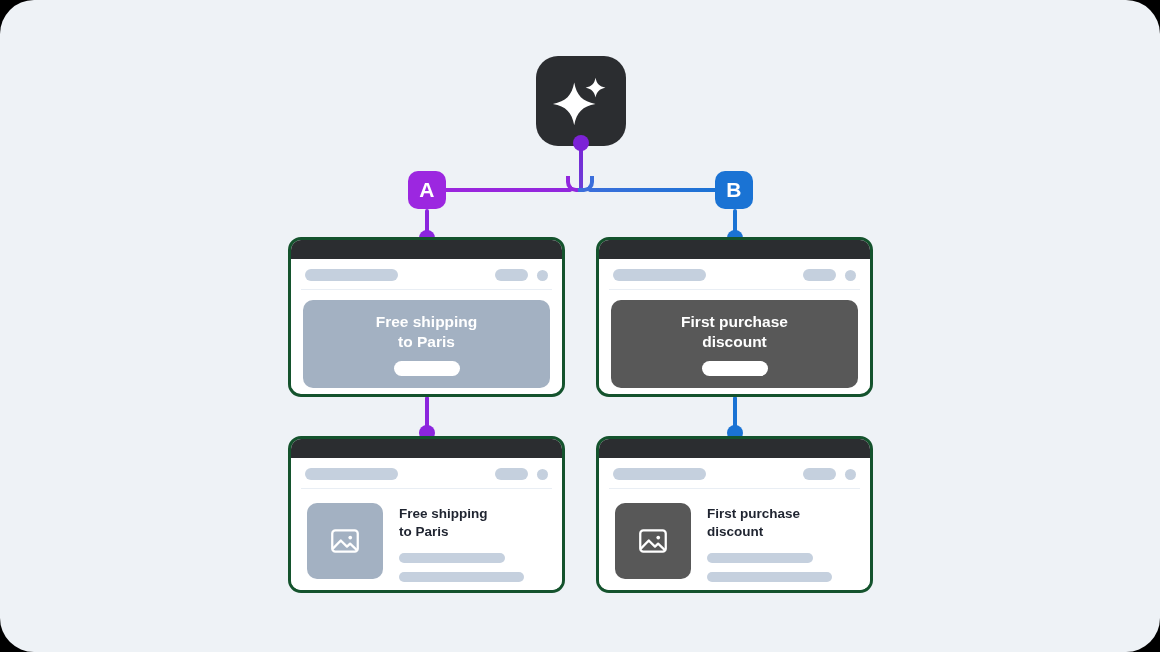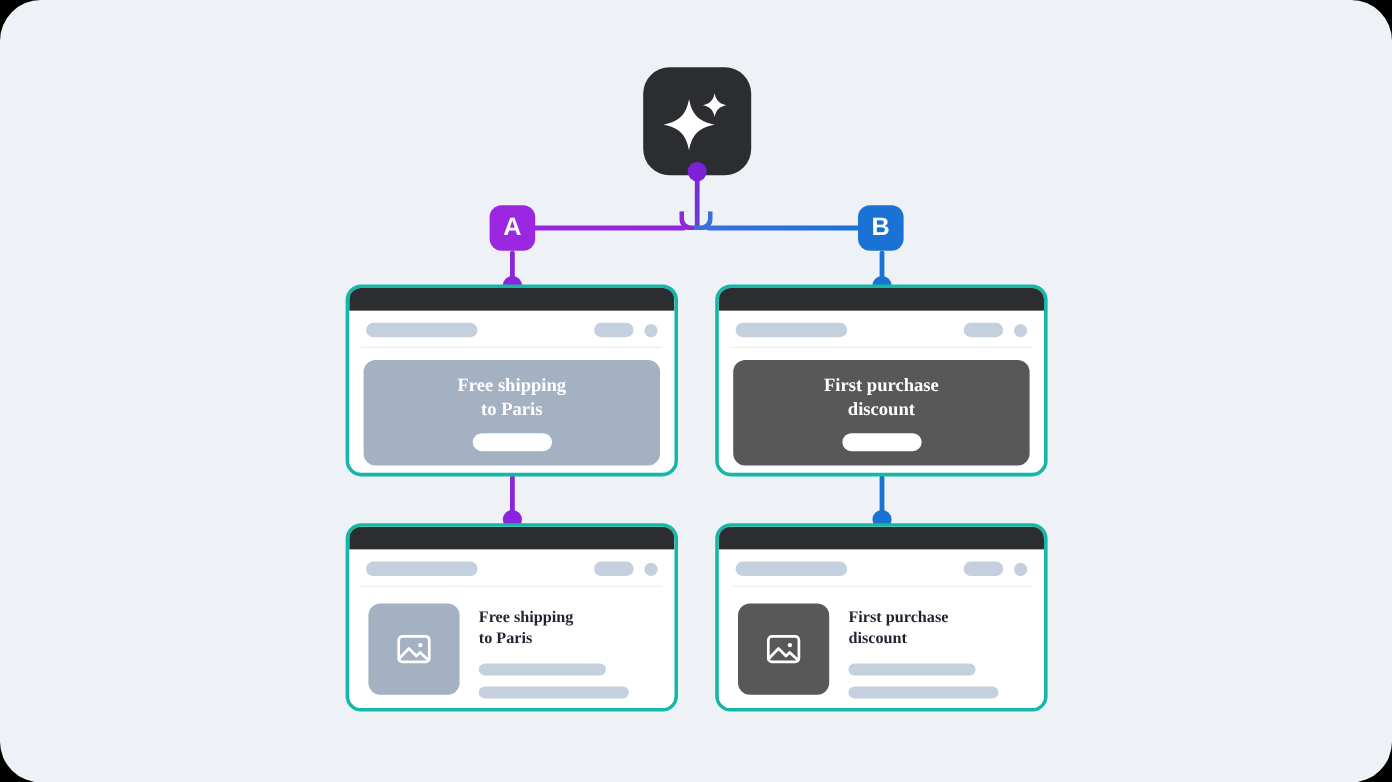--- a/index.html
+++ b/index.html
@@ -91,24 +91,23 @@
   
   #a-stem2 { left: 425px; top: 396px; width: 4px; height: 40px; background: #8b25dd; }
   #b-stem2 { left: 733px; top: 396px; width: 4px; height: 40px; background: #1a73d4; }
   #a-dot2 { left: 419px; top: 425px; }
   #b-dot2 { left: 727px; top: 425px; }
 
   
   .card {
     position: absolute;
     background: #fff;
-    border: 3px solid #14b8a6;
+    border: 3px solid #14532d;
     border-radius: 13px;
     overflow: hidden;
-    font-family: Liberation Serif, serif;
   }
   .card-header {
     height: 19px;
     background: #2b2d30;
   }
   .card-body { background: #fff; }
 
   .chrome-row {
     display: flex; align-items: center;
     padding: 10px 14px 0 14px;

